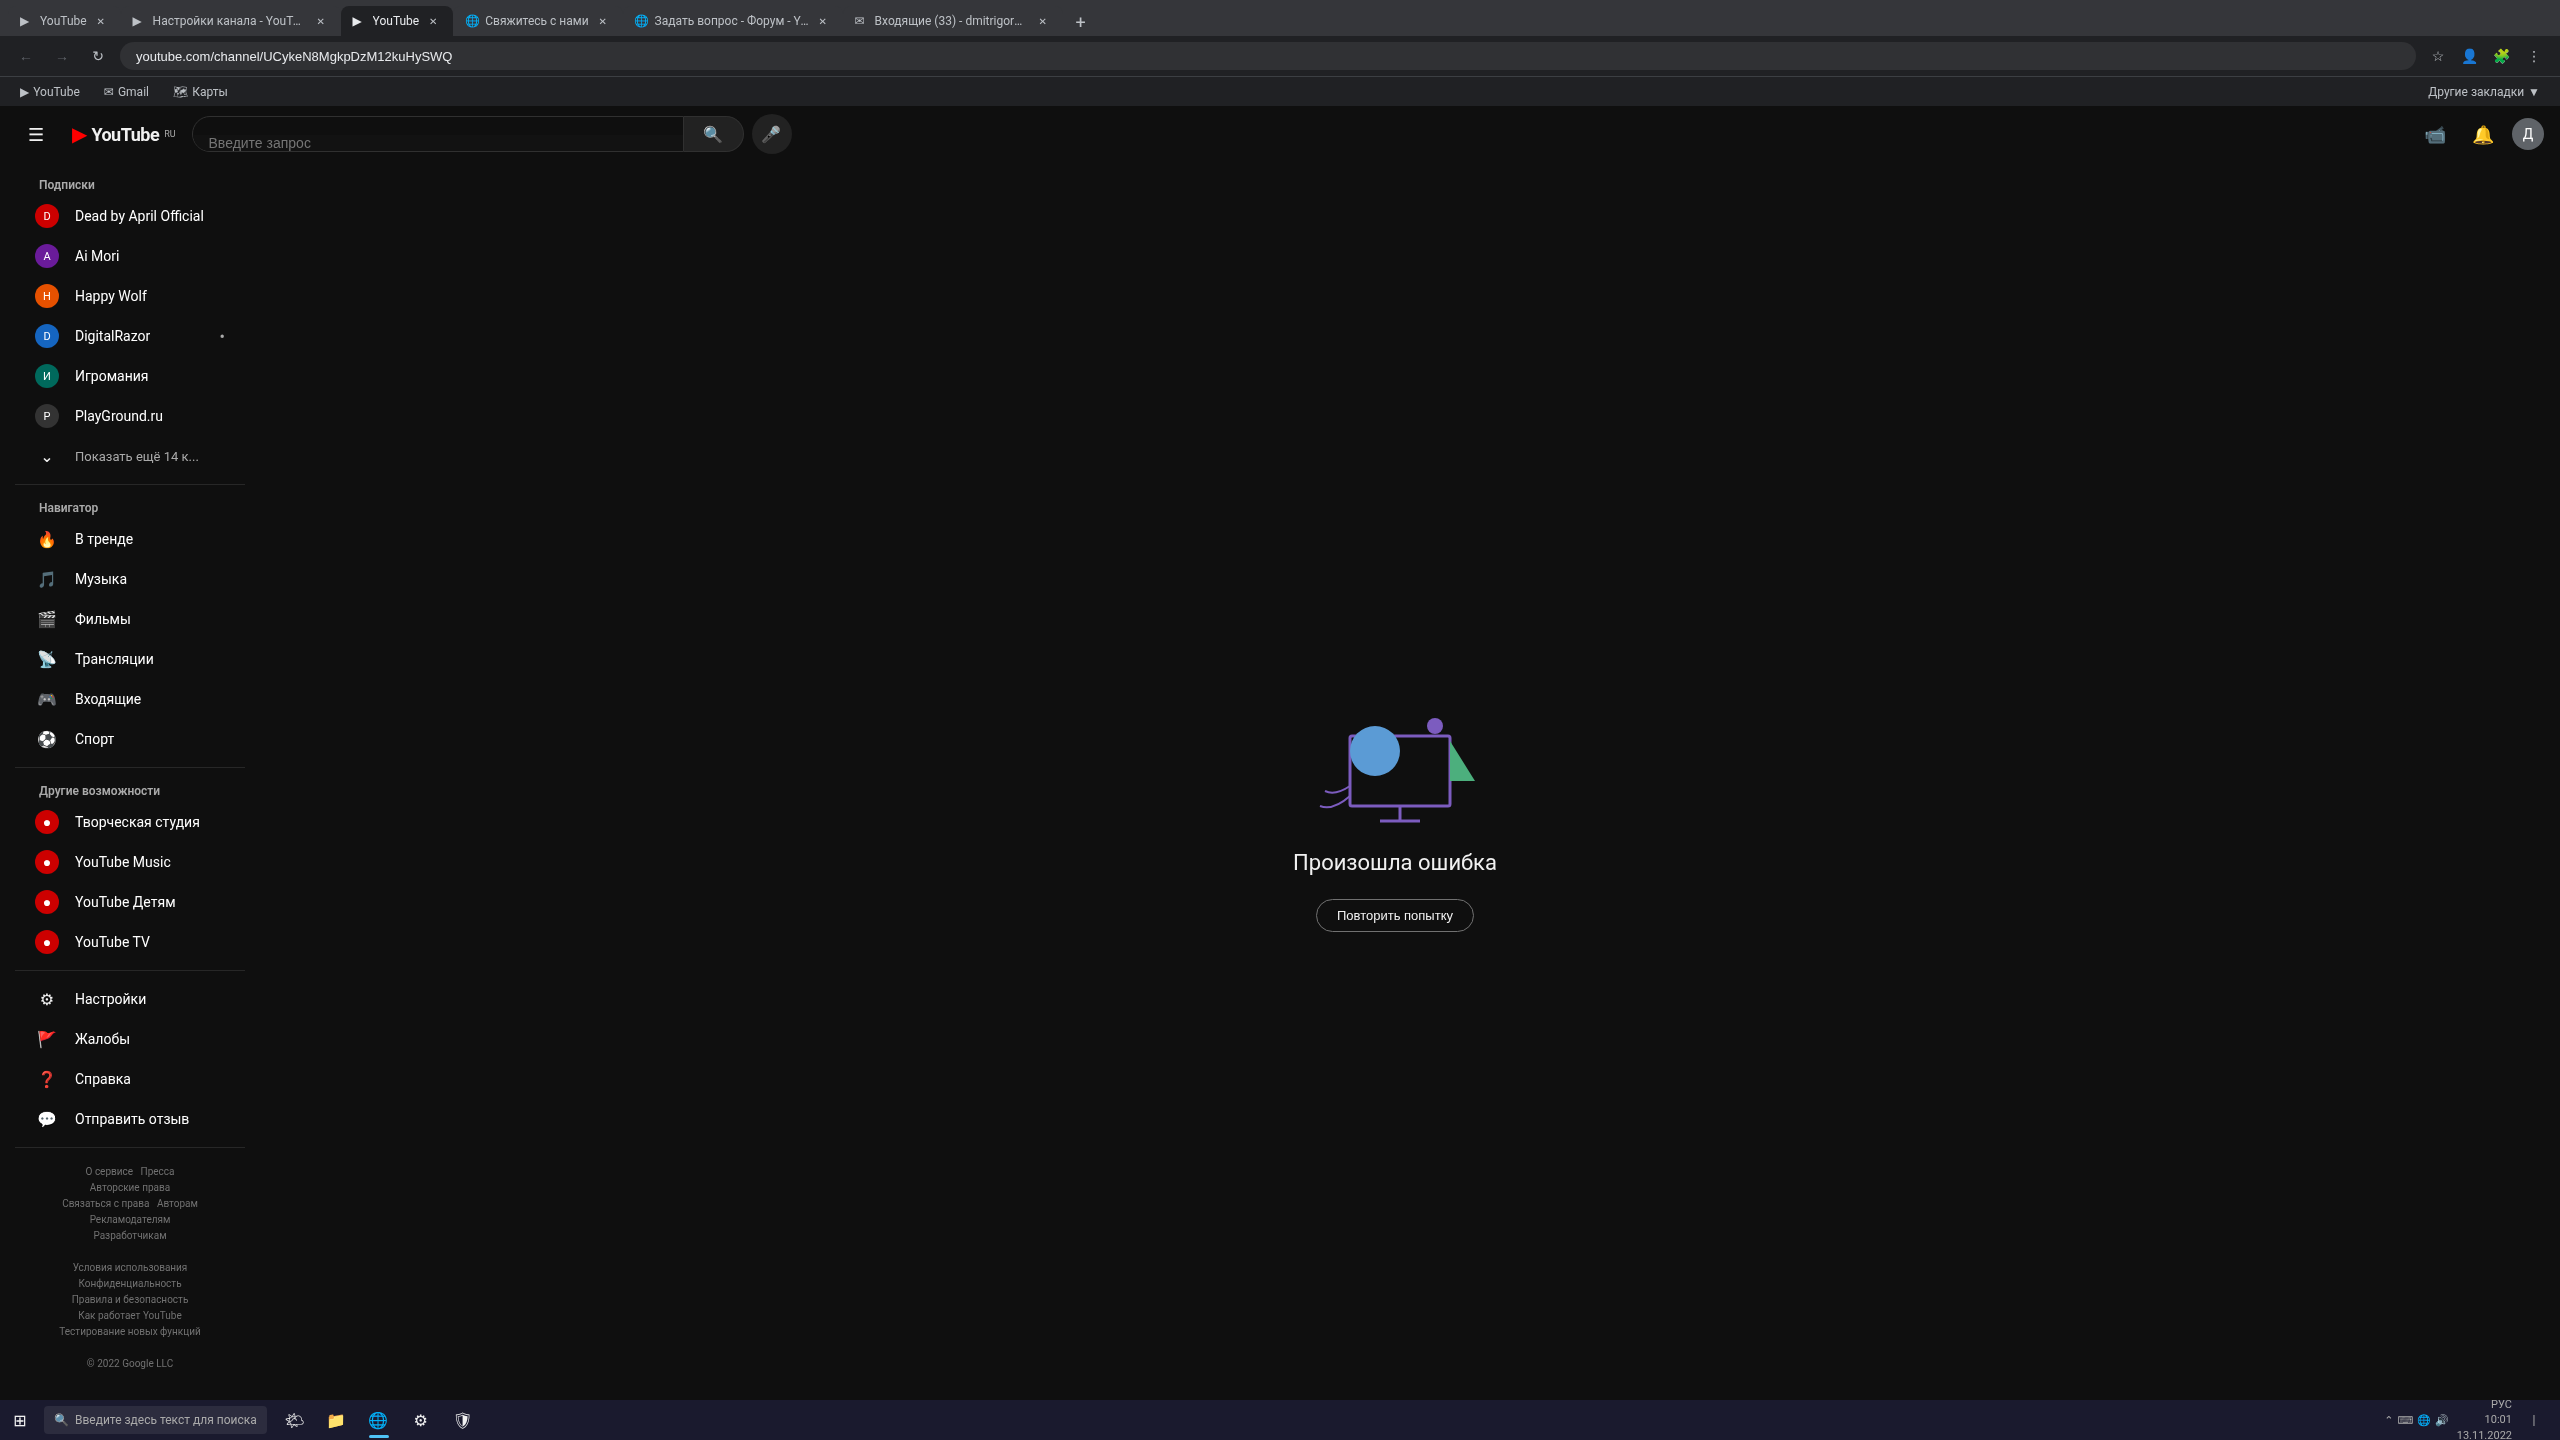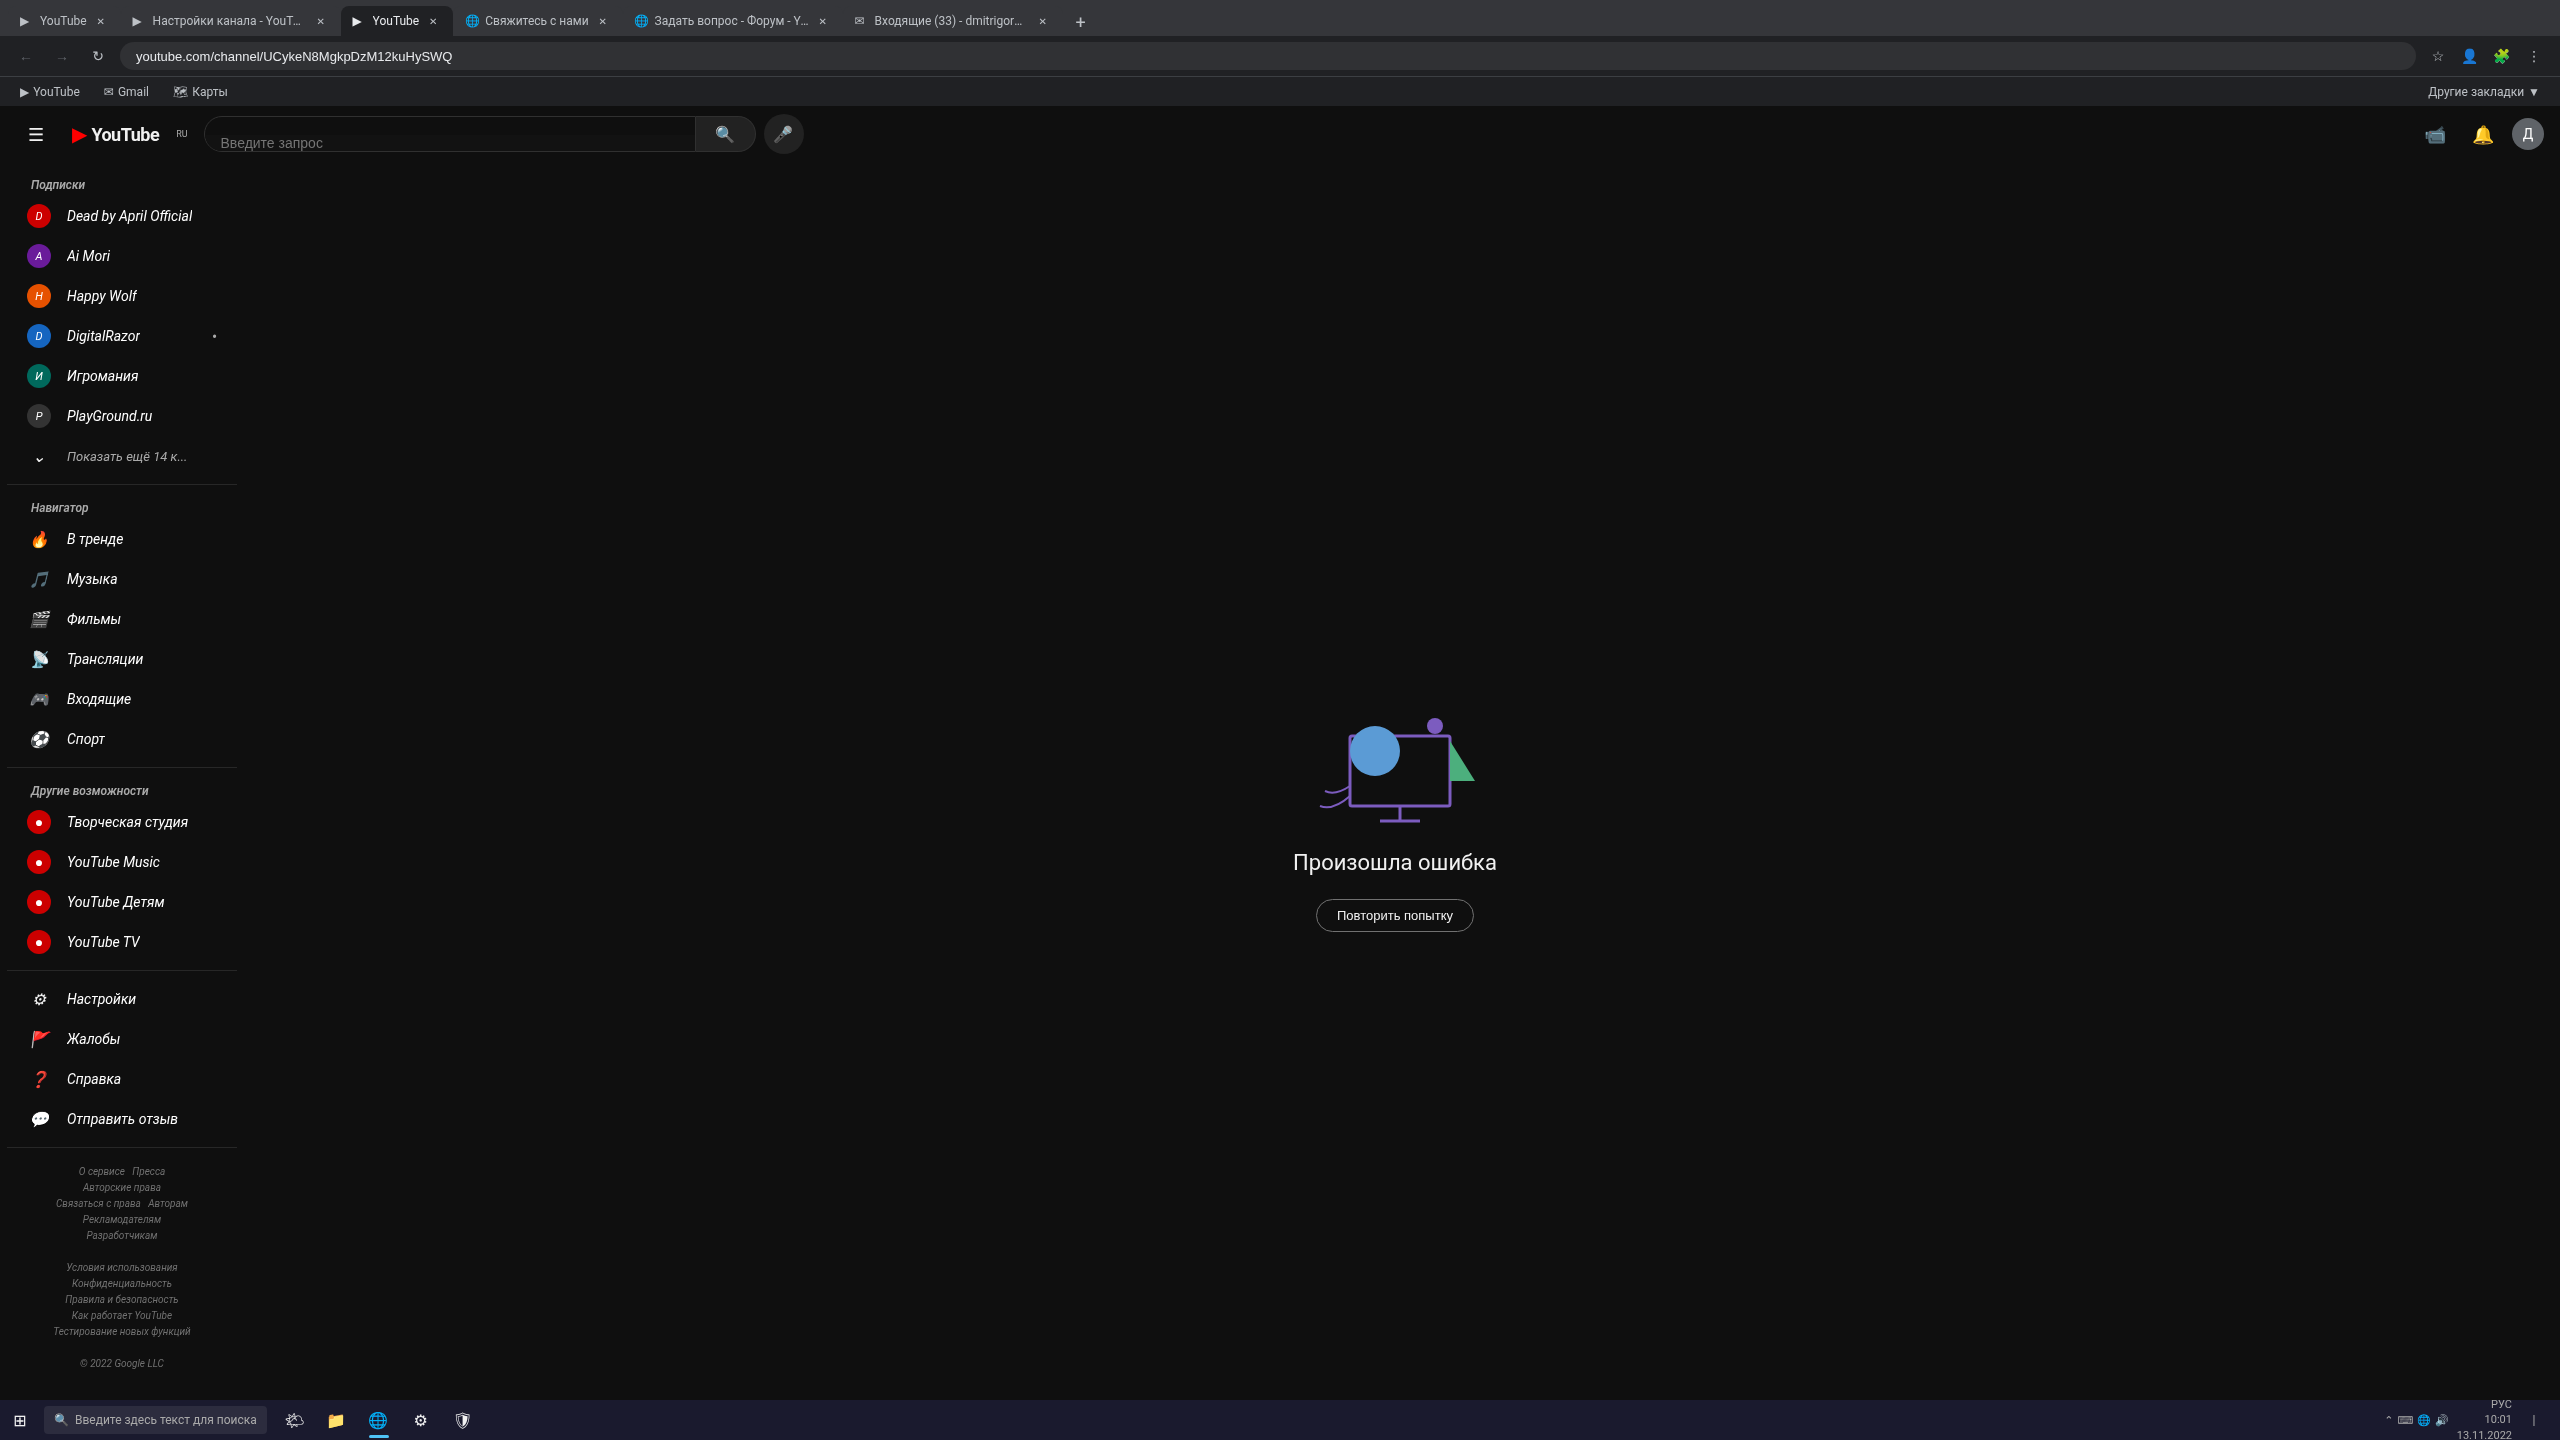--- a/index.html
+++ b/index.html
@@ -200,21 +200,21 @@
     .yt-logo-text {
       font-size: 18px;
       font-weight: bold;
       color: #f1f1f1;
       letter-spacing: -0.5px;
     }
     .yt-logo-badge {
       font-size: 9px;
       color: #aaa;
       vertical-align: super;
-      margin-left: 13px;
+      margin-left: 1px;
     }
     .search-bar {
       display: flex;
       align-items: center;
       flex: 1;
       max-width: 600px;
     }
     .search-input-wrapper {
       display: flex;
       flex: 1;
@@ -287,28 +287,27 @@
       justify-content: center;
       cursor: pointer;
       font-size: 14px;
       color: #fff;
     }
 
     
     .sidebar {
       position: fixed;
       top: 162px;
-      left: 7px;
+      left: 15px;
       width: 230px;
       height: calc(100% - 162px);
       overflow-y: auto;
       background: #0f0f0f;
       padding: 8px 0;
       z-index: 800;
-      font-style: italic;
     }
     .sidebar::-webkit-scrollbar { width: 4px; }
     .sidebar::-webkit-scrollbar-thumb { background: #3f3f3f; }
 
     .sidebar-section-title {
       padding: 8px 24px 4px;
       font-size: 12px;
       font-weight: 600;
       color: #aaa;
       text-transform: none;

